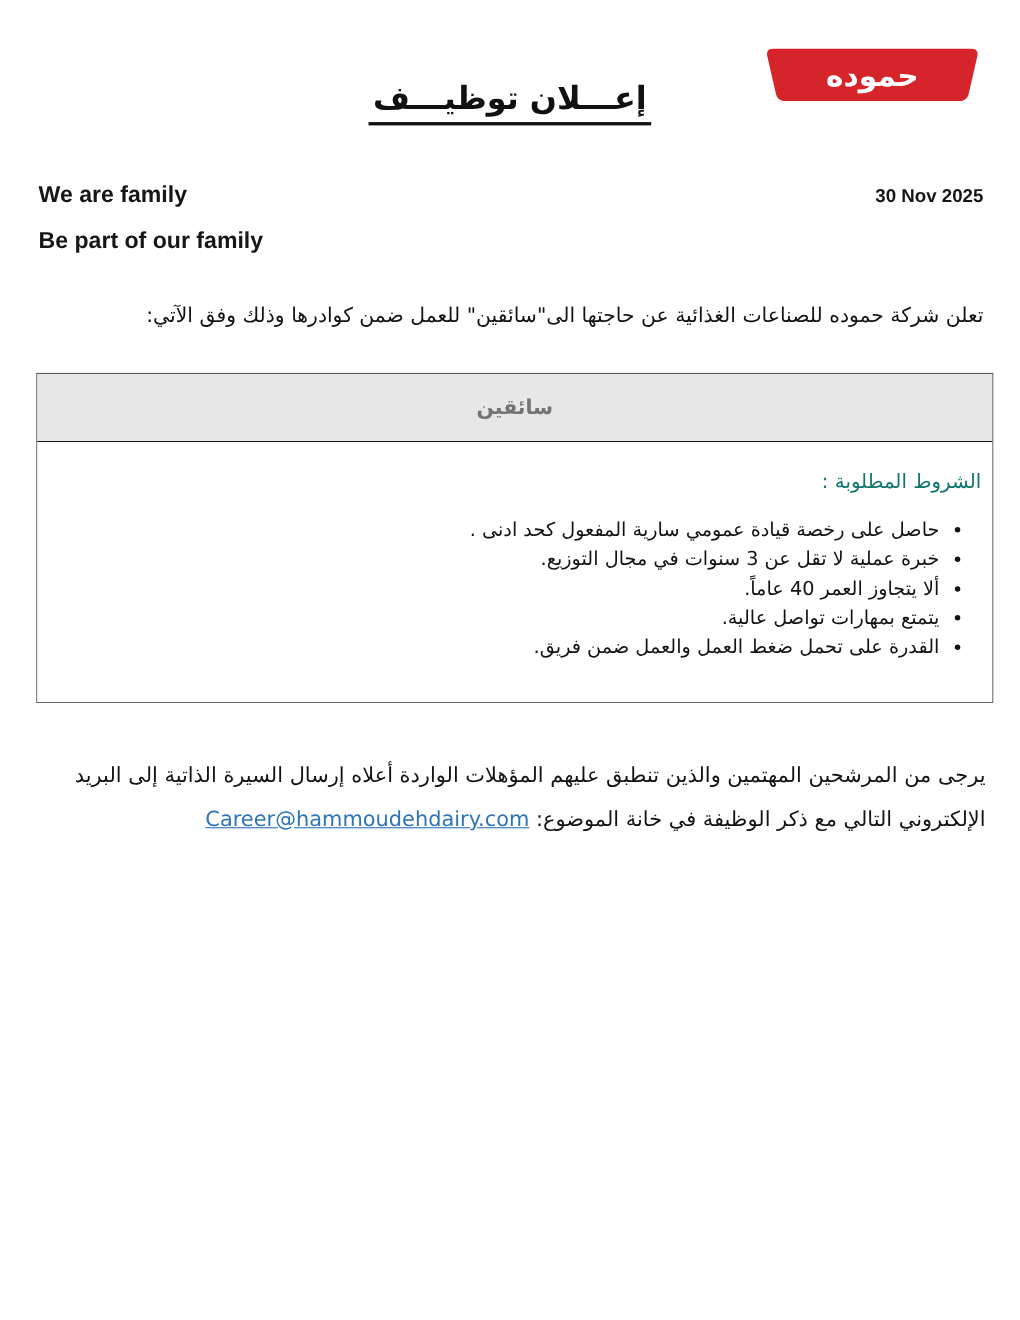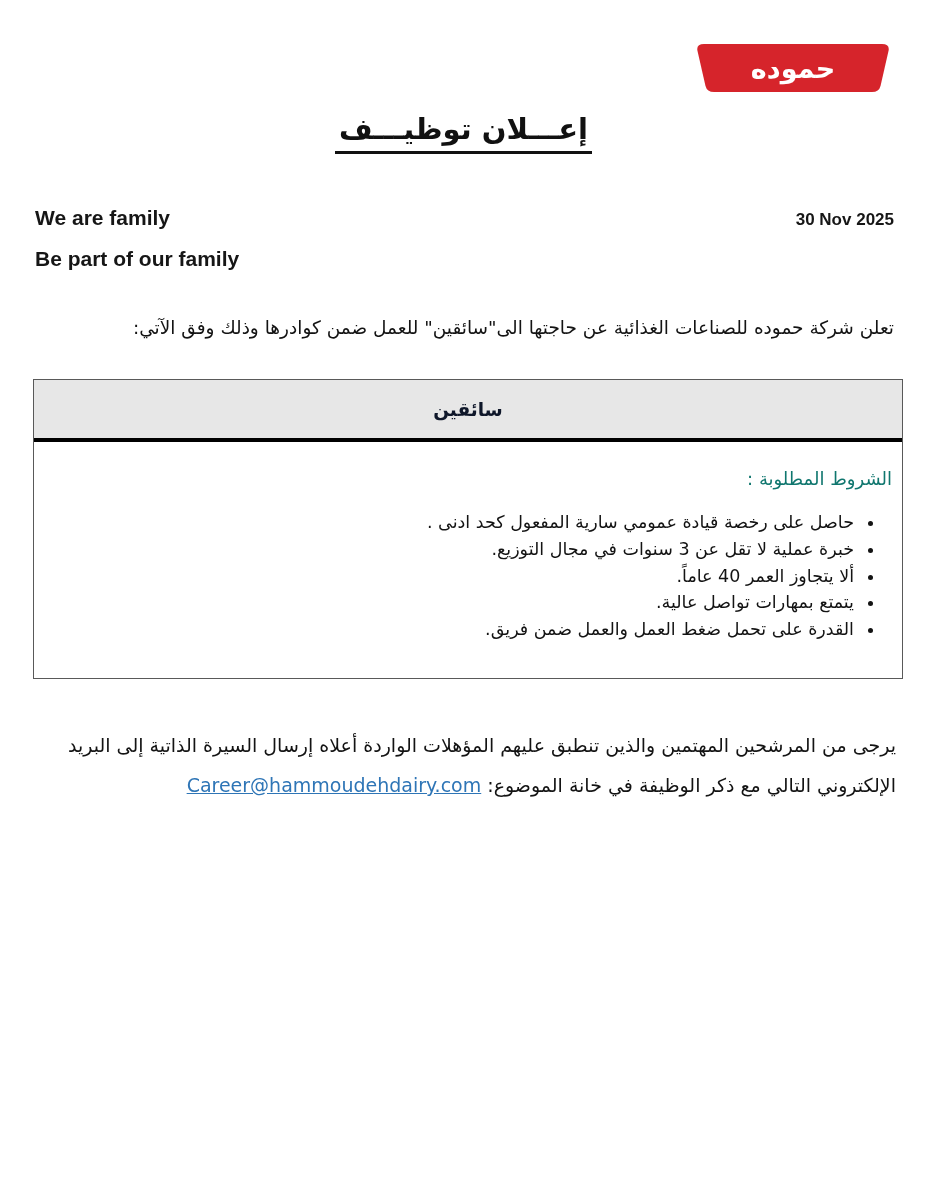--- a/index.html
+++ b/index.html
@@ -18,21 +18,21 @@
   .logo {
     position: absolute;
     top: 44px;
     right: 37px;
     width: 194px;
     height: 48px;
   }
   .logo svg { display: block; width: 100%; height: 100%; }
   
   .title-wrap {
-    padding-top: 112px;
+    padding-top: 72px;
     text-align: center;
   }
   .title {
     display: inline-block;
     font-size: 29px;
     font-weight: bold;
     color: #111111;
     border-bottom: 3px solid #111111;
     padding: 0 4px 5px 4px;
     direction: rtl;
@@ -68,28 +68,28 @@
   }
   
   .job-table {
     margin: 36px 24px 0 33px;
     width: 870px;
     border: 1px solid #595959;
   }
   .job-table-header {
     height: 62px;
     background: #e7e7e7;
-    border-bottom: 4px solid #000000;
+    border-bottom: 1px solid #000000;
     display: flex;
     align-items: center;
     justify-content: center;
     font-size: 18.5px;
     font-weight: bold;
     direction: rtl;
-    color: #0f172a;
+    color: #737373;
   }
   .job-table-body {
     height: 236px;
     background: #ffffff;
     direction: rtl;
     text-align: right;
     padding: 26px 10px 0 10px;
   }
   .req-title {
     font-size: 18px;

